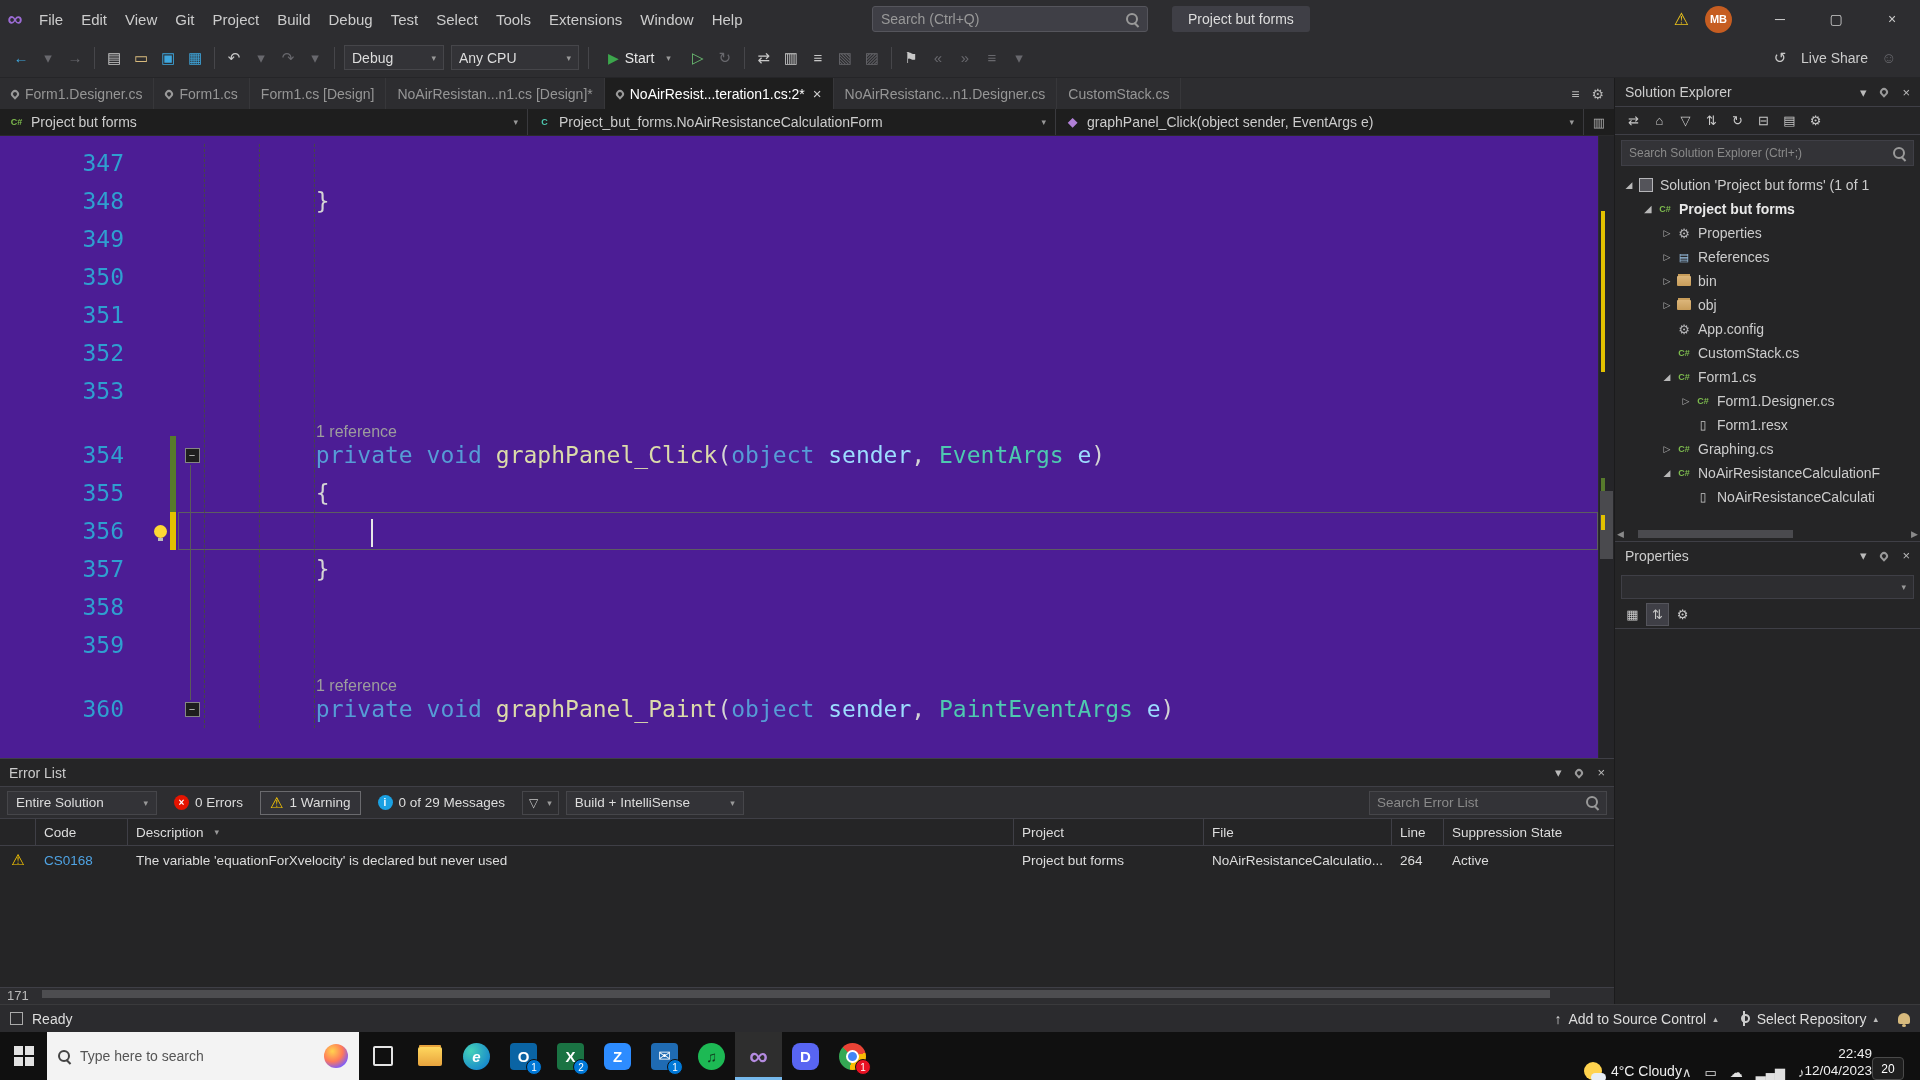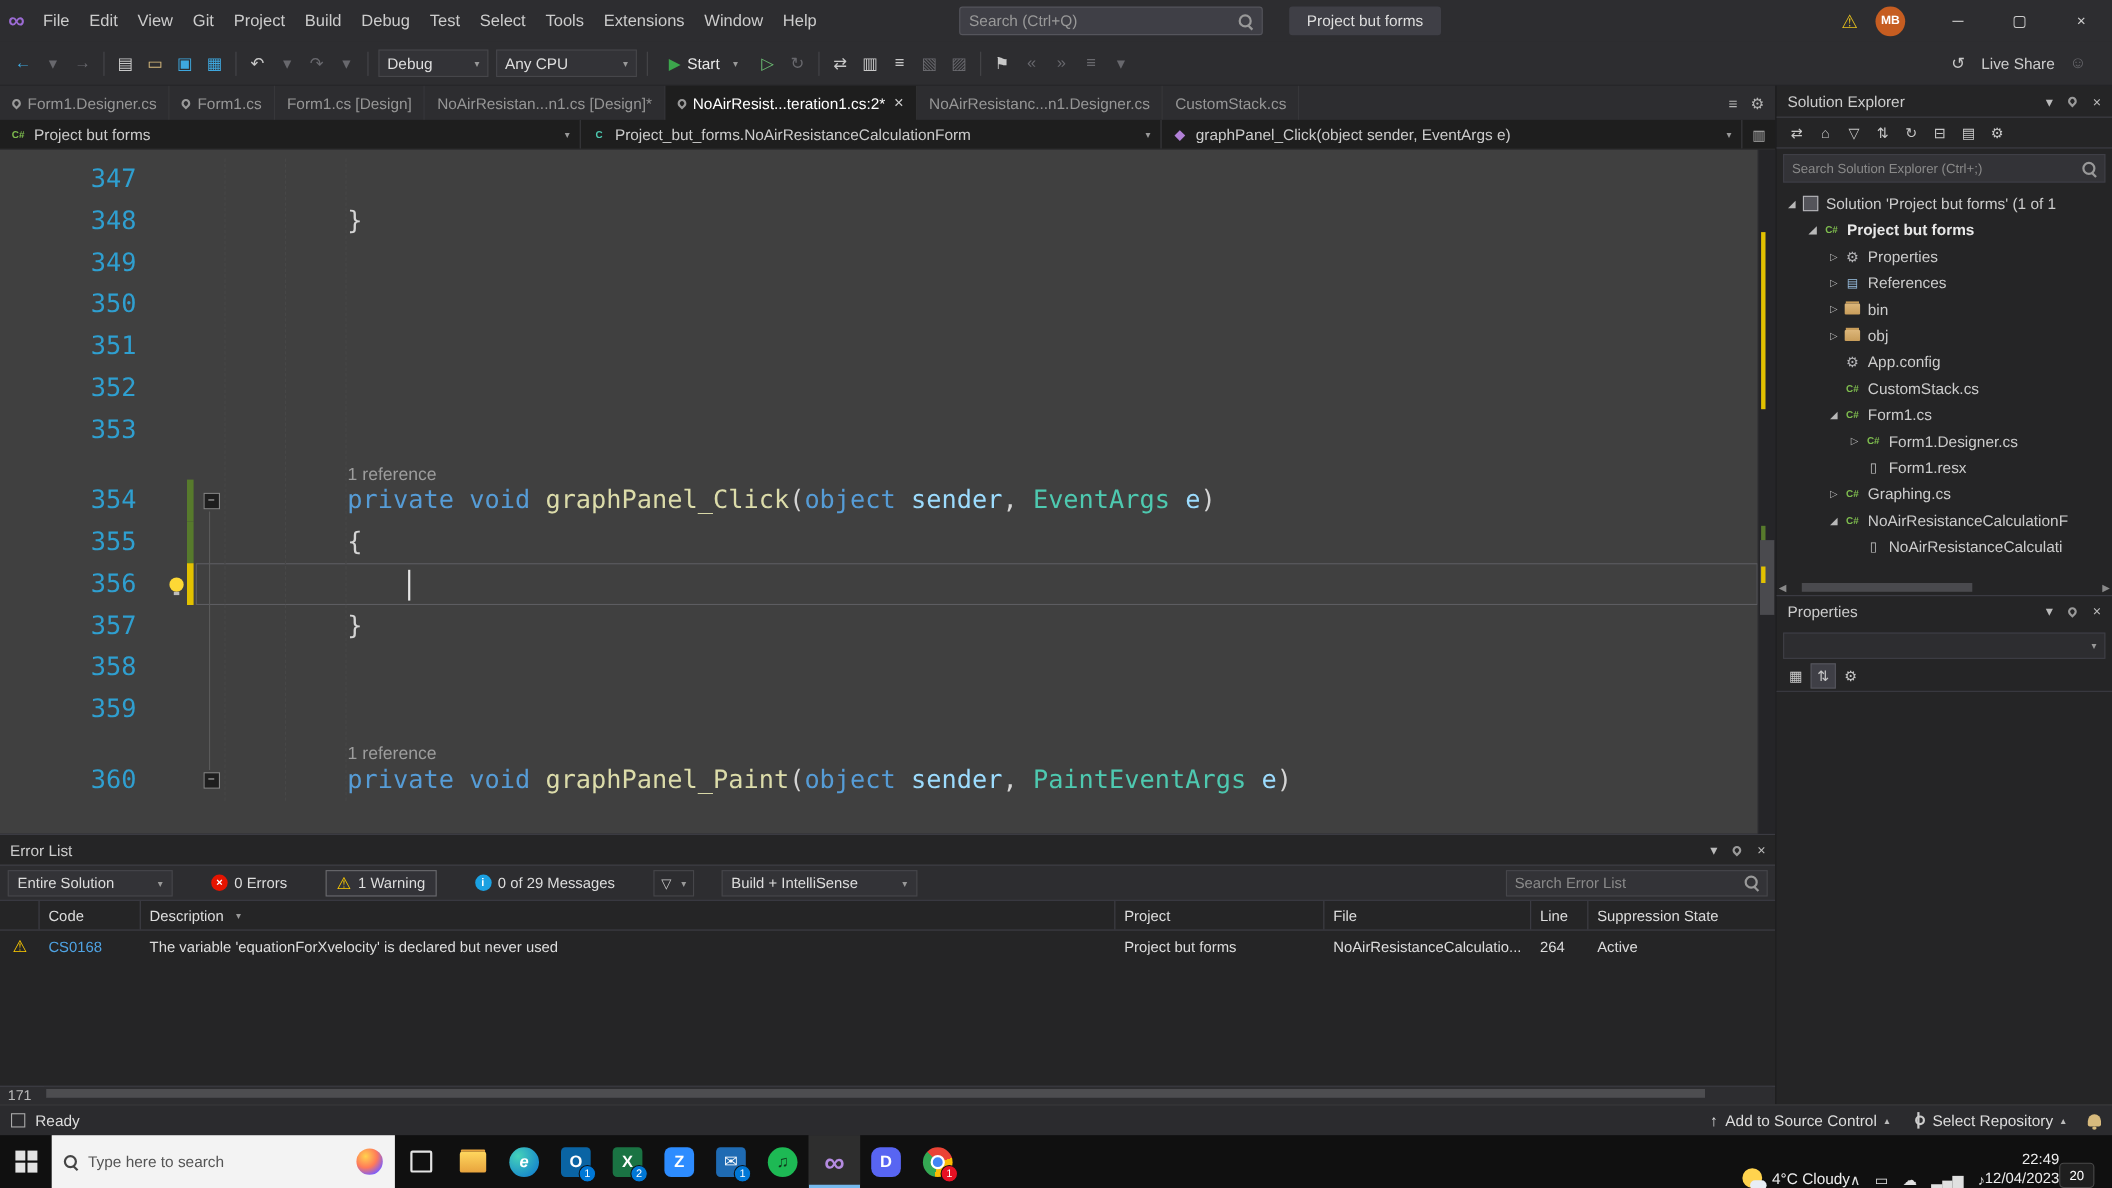--- a/index.html
+++ b/index.html
@@ -54,21 +54,21 @@
   .crumb{flex:1;display:flex;align-items:center;gap:7px;padding:0 9px;border-right:1px solid #3a3a3e;font-size:14px;color:#ccc;min-width:0}
   .crumb-label{overflow:hidden;text-overflow:ellipsis;white-space:nowrap}
   .crumb .caret{margin-left:auto}
   .crumb-split{width:30px;display:flex;align-items:center;justify-content:center;color:#aaa;font-size:13px}
   .ci{width:15px;height:15px;border-radius:2px;display:inline-flex;align-items:center;justify-content:center;font-size:9px;font-weight:bold;flex:0 0 15px}
   .ci-project{color:#7ebc4e}
   .ci-class{color:#4ec9b0}
   .ci-method{color:#b180d7;font-size:12px}
 
   
-  .editor-wrap{flex:1;display:flex;min-height:0;background:#404040}
+  .editor-wrap{flex:1;display:flex;min-height:0;background:#4c1d95}
   .code-scroll{flex:1;position:relative;overflow:hidden;padding-top:8px;min-width:0}
   .code-lines{position:relative}
   .iguide{position:absolute;top:0;height:100%;width:0;border-left:1px dashed #474747;pointer-events:none}
   .fold-connector{position:absolute;left:190px;width:1px;background:#5a5a5a;pointer-events:none}
   .crow{display:flex;height:38px;align-items:stretch}
   .crow.lens{height:26px}
   .ln{flex:0 0 140px;text-align:right;padding-right:16px;font-family:"DejaVu Sans Mono",monospace;font-size:23px;line-height:38px;color:var(--c-line-number)}
   .bulbc{flex:0 0 30px;display:flex;align-items:center;justify-content:flex-end}
   .chg{flex:0 0 6px;margin-right:2px}
   .chg.green{background:var(--c-change-saved)}
@@ -88,21 +88,21 @@
   .vs-thumb{position:absolute;left:1px;right:1px;top:57%;height:11%;background:#4a4a4e}
   .vs-mark{position:absolute;left:2px;width:4px}
   .m-yellow-long{top:12%;height:26%;background:var(--c-change-unsaved)}
   .m-green{top:55%;height:4%;background:var(--c-change-saved)}
   .m-yellow-small{top:61%;height:2.4%;background:var(--c-change-unsaved)}
 
   
   .errorlist{flex:0 0 246px;display:flex;flex-direction:column;background:#252526;border-top:1px solid #3f3f46}
   .el-title{height:27px;display:flex;align-items:center;padding:0 9px;font-size:14px}
   .panel-icons{margin-left:auto;display:flex;gap:14px;align-items:center;color:#bbb;font-size:13px}
-  .el-toolbar{height:33px;display:flex;align-items:center;gap:25px;padding:0 7px;background:#2d2d30;border-top:1px solid #3f3f46;border-bottom:1px solid #3f3f46}
+  .el-toolbar{height:33px;display:flex;align-items:center;gap:7px;padding:0 7px;background:#2d2d30;border-top:1px solid #3f3f46;border-bottom:1px solid #3f3f46}
   .el-combo{height:24px;border:1px solid #46464a;background:#333337;display:flex;align-items:center;padding:0 8px;font-size:13.5px;color:#ddd}
   .sev-btn{height:24px;display:flex;align-items:center;gap:6px;padding:0 9px;border:1px solid transparent;font-size:13.5px;color:#ddd}
   .sev-btn.sel{border-color:#6a6a6e;background:#333338}
   .err-ic,.inf-ic{width:15px;height:15px;border-radius:50%;color:#fff;font-size:10px;font-weight:bold;display:inline-flex;align-items:center;justify-content:center}
   .err-ic{background:var(--c-error)} .inf-ic{background:var(--c-info)}
   .warn-tri{color:var(--c-warning);font-size:15px}
   .mini-btn{height:24px;display:flex;align-items:center;padding:0 6px;border:1px solid #46464a;color:#c8c8c8;font-size:12px;gap:3px}
   .el-search{margin-left:auto;width:238px;height:24px;border:1px solid #46464a;background:#333337;display:flex;align-items:center;padding:0 7px;color:#999}
   .el-search input{flex:1;background:none;border:none;outline:none;color:#ccc;font-size:13.5px;font-family:inherit}
   .el-search input::placeholder{color:#8a8a8a}

